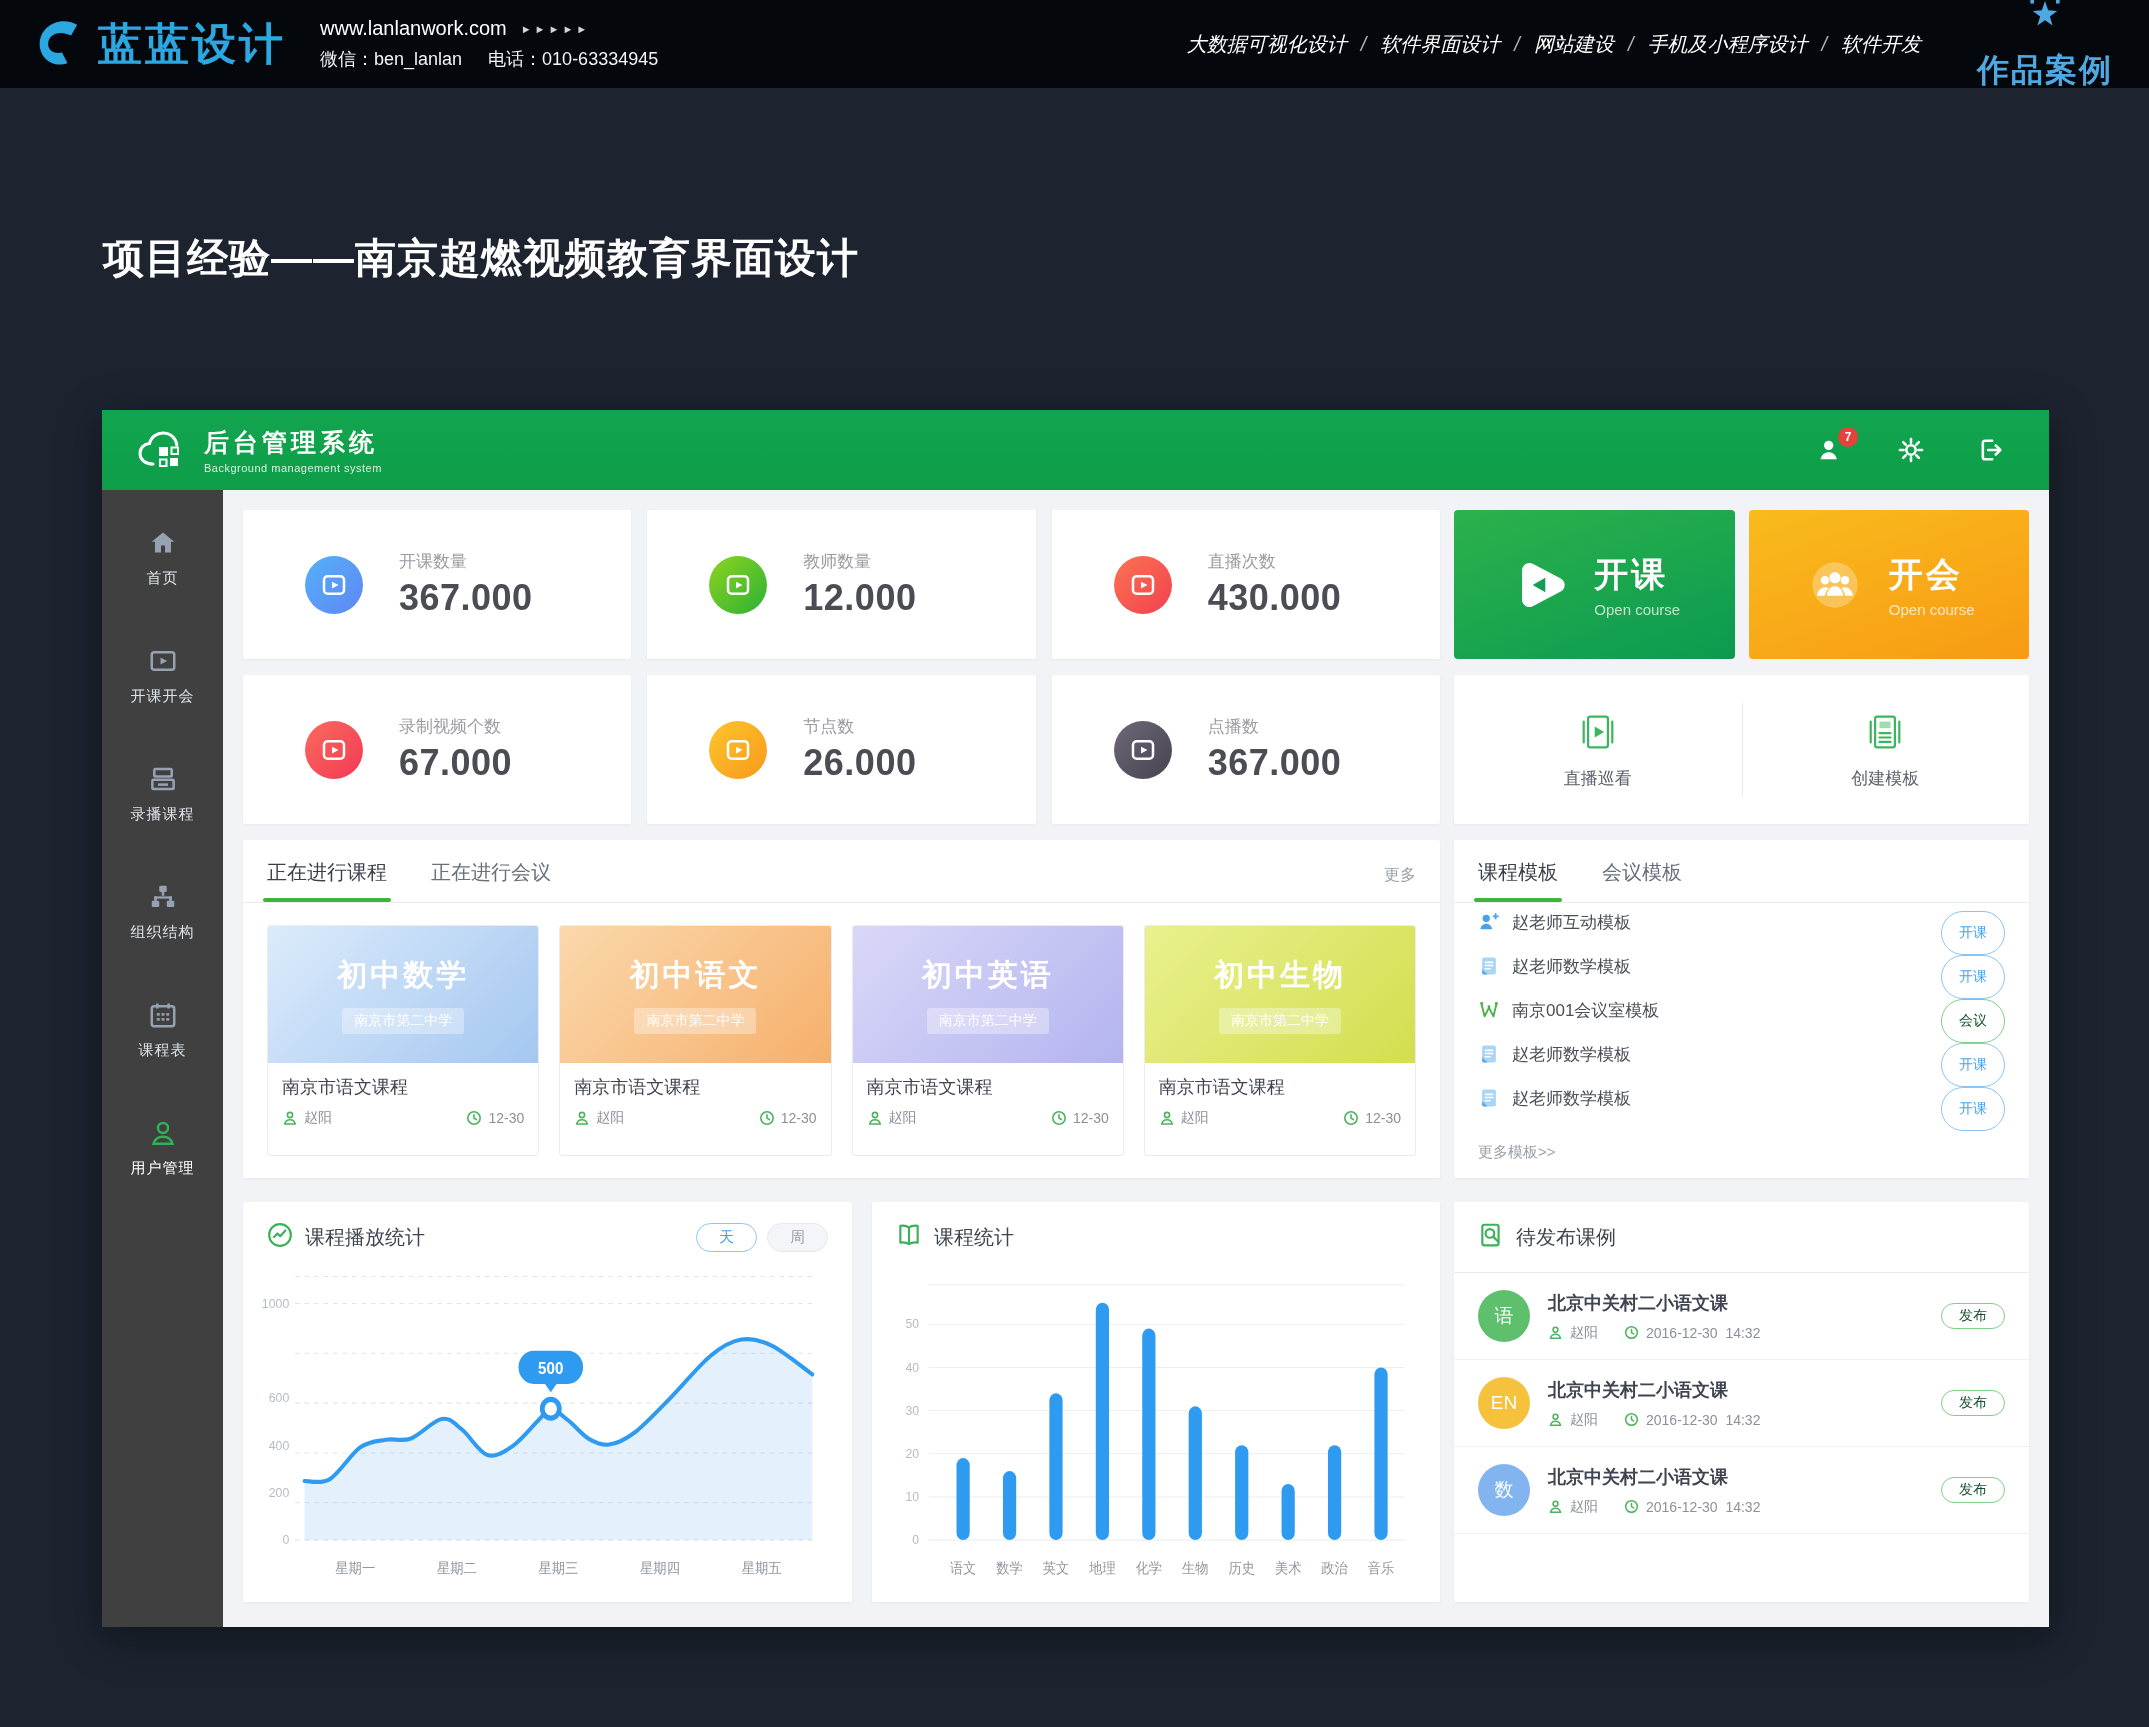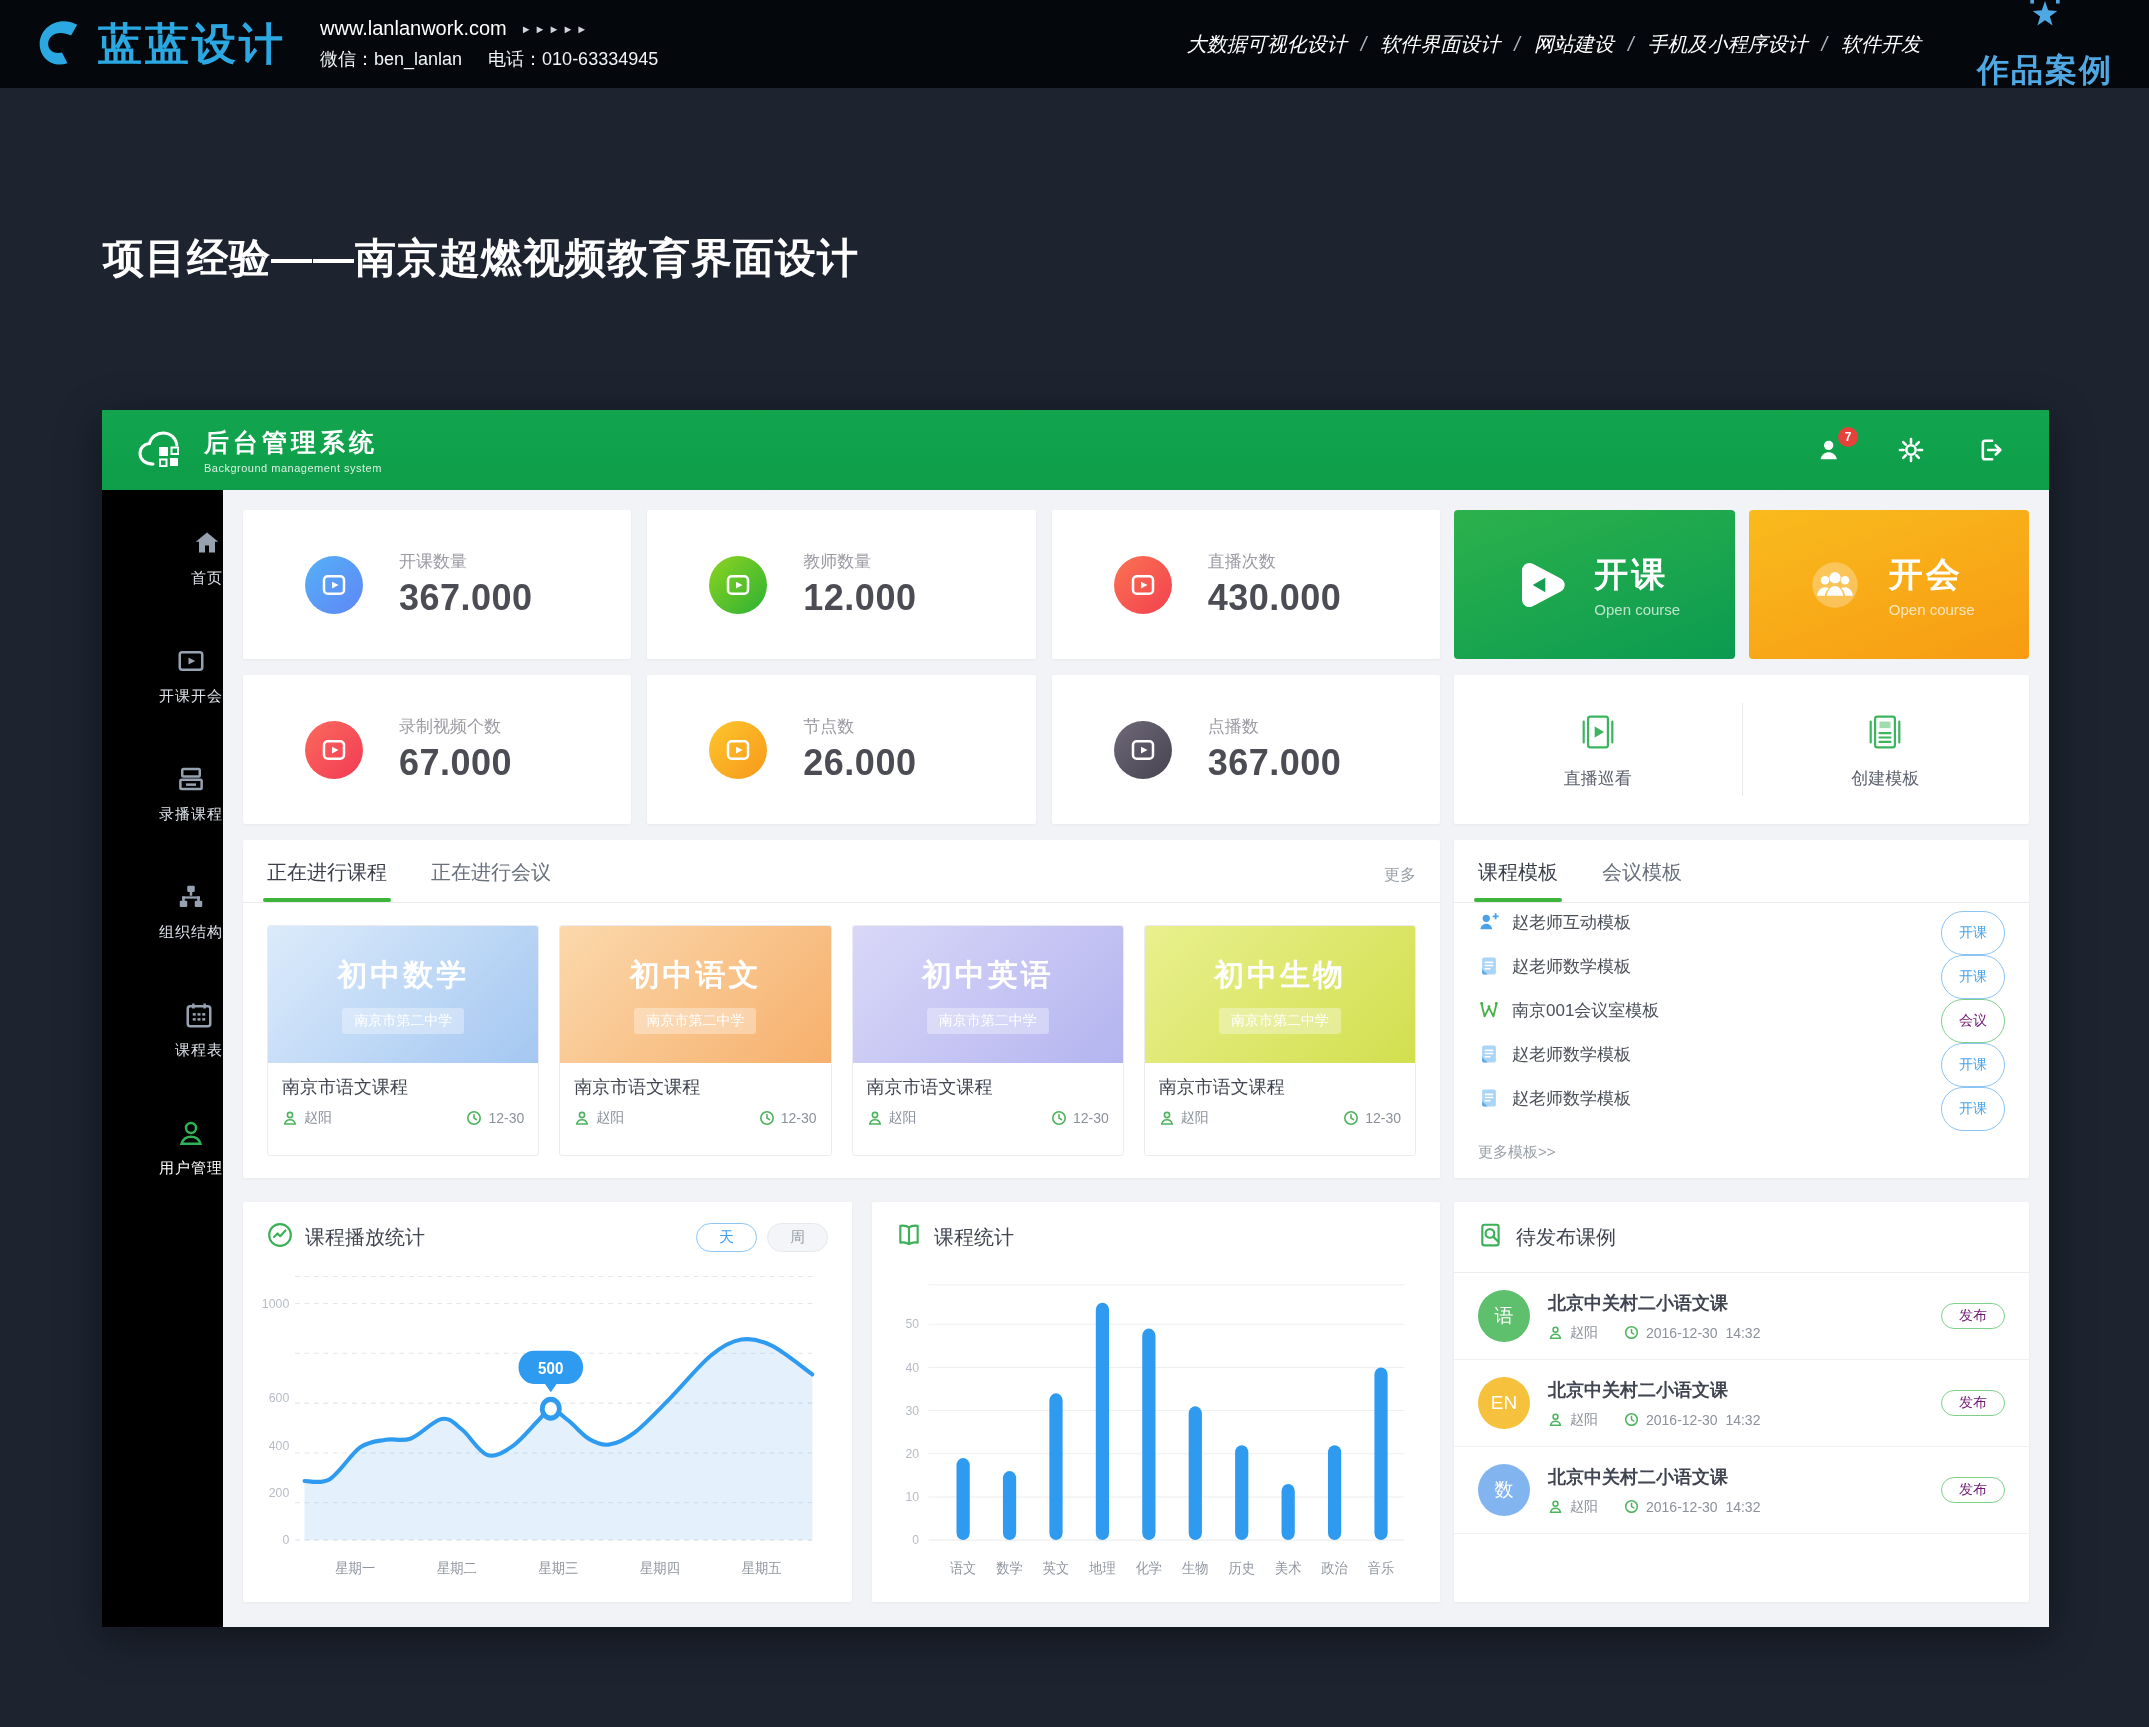--- a/index.html
+++ b/index.html
@@ -30,21 +30,21 @@
   .dash-logo{display:flex;align-items:center;gap:14px;}
   .dash-logo svg{width:58px;height:46px;display:block;}
   .dash-titles .zh{font-size:25px;font-weight:bold;color:#fff;letter-spacing:4px;}
   .dash-titles .en{font-size:11px;color:rgba(255,255,255,0.85);margin-top:3px;letter-spacing:0.5px;}
   .dash-actions{margin-left:auto;display:flex;align-items:center;gap:52px;padding-right:14px;}
   .dash-actions .hicon{position:relative;display:inline-flex;cursor:pointer;}
   .dash-actions svg{width:28px;height:28px;display:block;}
   .badge{position:absolute;top:-9px;right:-13px;min-width:20px;height:20px;border-radius:10px;background:#e7413c;color:#fff;font-size:12px;font-weight:bold;display:flex;align-items:center;justify-content:center;padding:0 4px;box-sizing:border-box;}
 
   .dash-body{flex:1;display:flex;min-height:0;}
-  .sidebar{width:121px;background:#000000;flex:none;display:flex;flex-direction:column;align-items:flex-end;padding-top:38px;box-sizing:border-box;}
+  .sidebar{width:121px;background:#404040;flex:none;display:flex;flex-direction:column;align-items:center;padding-top:38px;box-sizing:border-box;}
   .side-item{display:flex;flex-direction:column;align-items:center;gap:11px;margin-bottom:58px;cursor:pointer;}
   .side-item svg{width:30px;height:30px;display:block;color:#97a2b1;}
   .side-item .side-label{font-size:15px;color:#dde3ea;letter-spacing:1px;}
   .side-item.active svg{color:#2eb456;}
   .side-item.active .side-label{color:#ffffff;}
 
   .content{flex:1;padding:20px;box-sizing:border-box;display:flex;gap:14px;min-width:0;}
   .col-left{width:1197px;flex:none;display:flex;flex-direction:column;}
   .col-right{flex:1;display:flex;flex-direction:column;min-width:0;}
 
@@ -97,21 +97,21 @@
   .course-meta .time{margin-left:auto;}
   .course-meta svg{width:16px;height:16px;color:#4db35e;}
 
   
   .tpl-list{padding:8px 24px 0;flex:1;}
   .tpl-row{display:flex;height:44px;gap:12px;}
   .tpl-row svg{width:22px;height:22px;flex:none;}
   .tpl-name{font-size:17px;color:#4a4f58;}
   .pill{margin-left:auto;font-size:14px;border-radius:994px;padding:3px 17px;background:#fff;cursor:pointer;}
   .pill.blue{color:#4aa3e8;border:1px solid #8cc4f3;}
-  .pill.green{color:#701a75;border:1px solid #7fd08a;}
+  .pill.green{color:#14532d;border:1px solid #7fd08a;}
   .more-link{font-size:15px;color:#9aa0a8;padding:4px 24px 16px;cursor:pointer;}
 
   
   .bottom-left{display:grid;grid-template-columns:609px 1fr;gap:20px;height:400px;}
   .chart-panel{display:flex;flex-direction:column;}
   .chart-head{display:flex;align-items:center;gap:12px;padding:20px 24px 6px;flex:none;}
   .chart-head svg{width:26px;height:26px;color:#3db05a;}
   .chart-title{font-size:20px;color:#3f4450;}
   .toggles{margin-left:auto;display:flex;gap:10px;}
   .toggle{font-size:15px;padding:4px 22px;border-radius:994px;cursor:pointer;}

